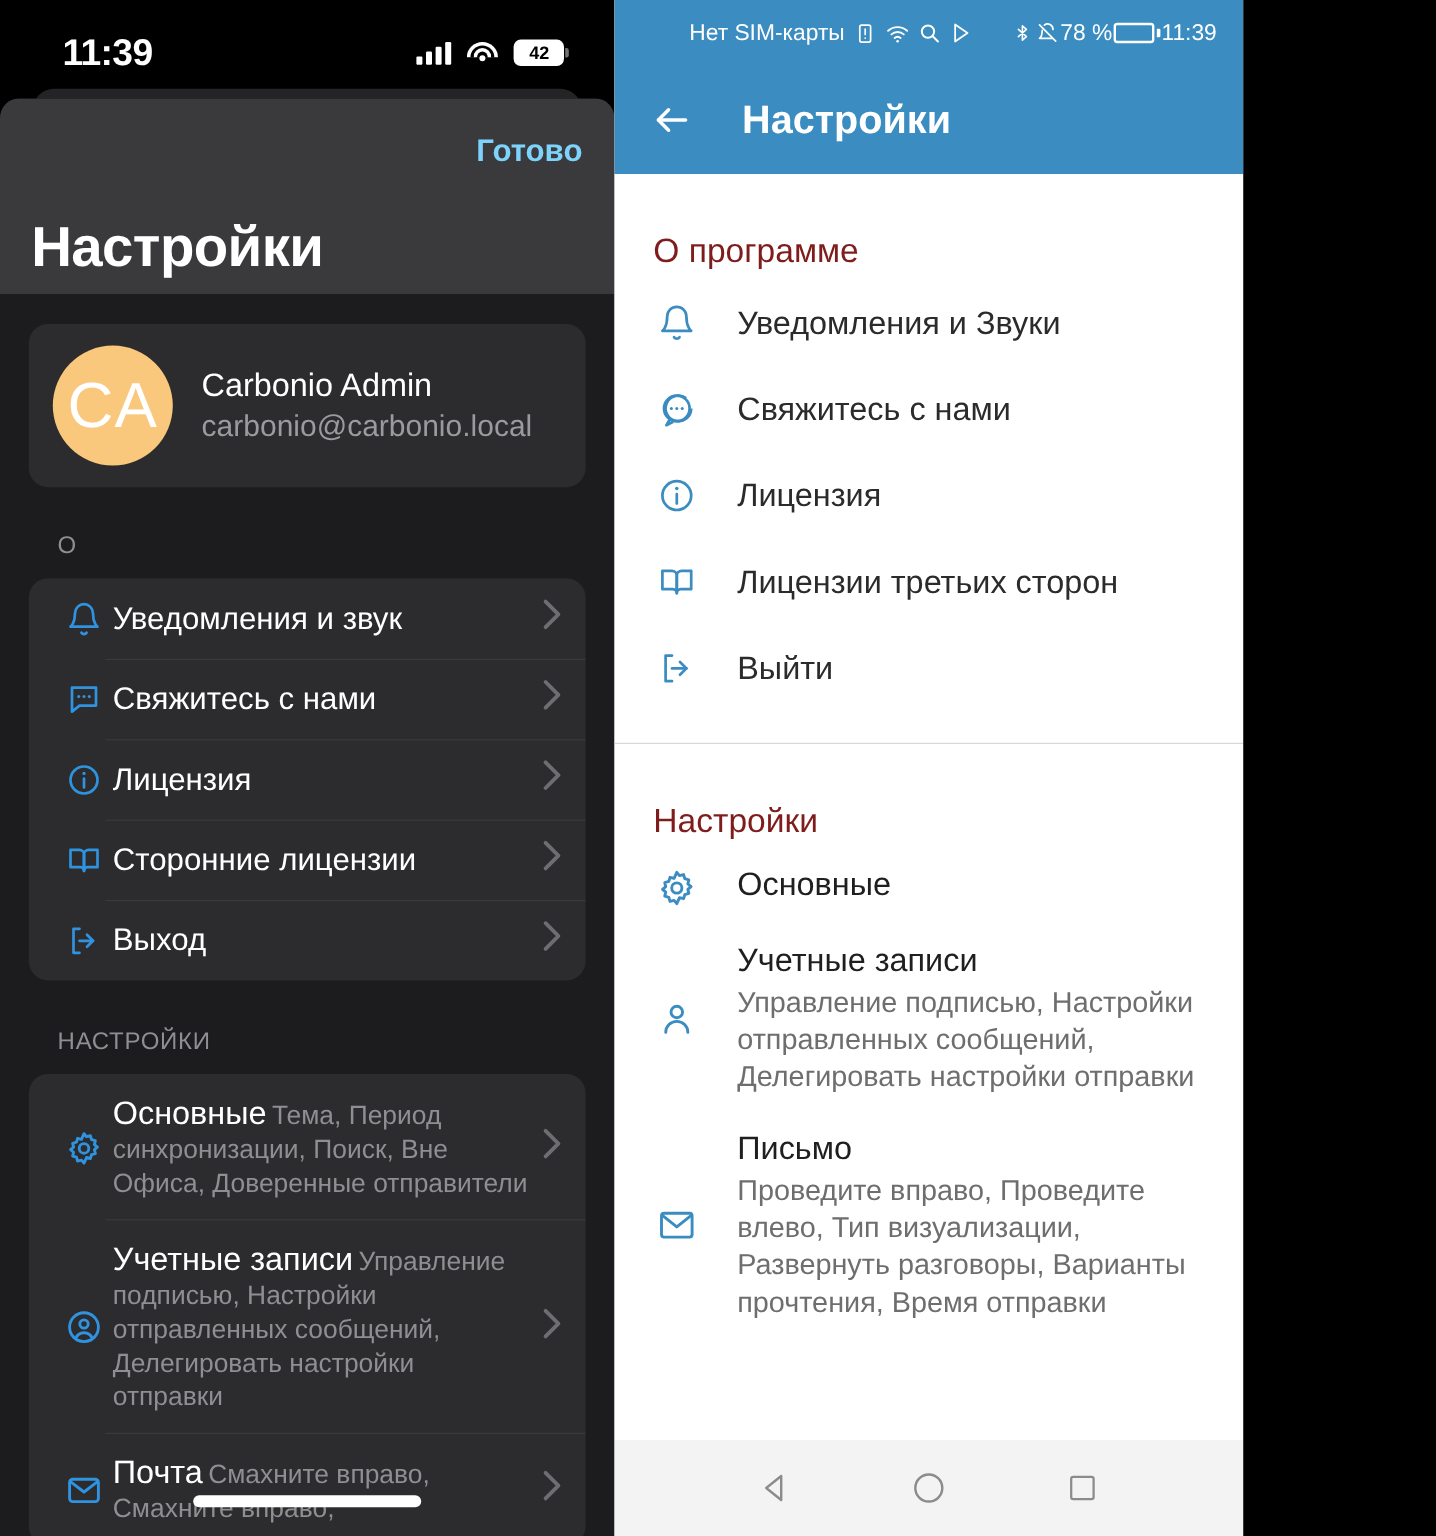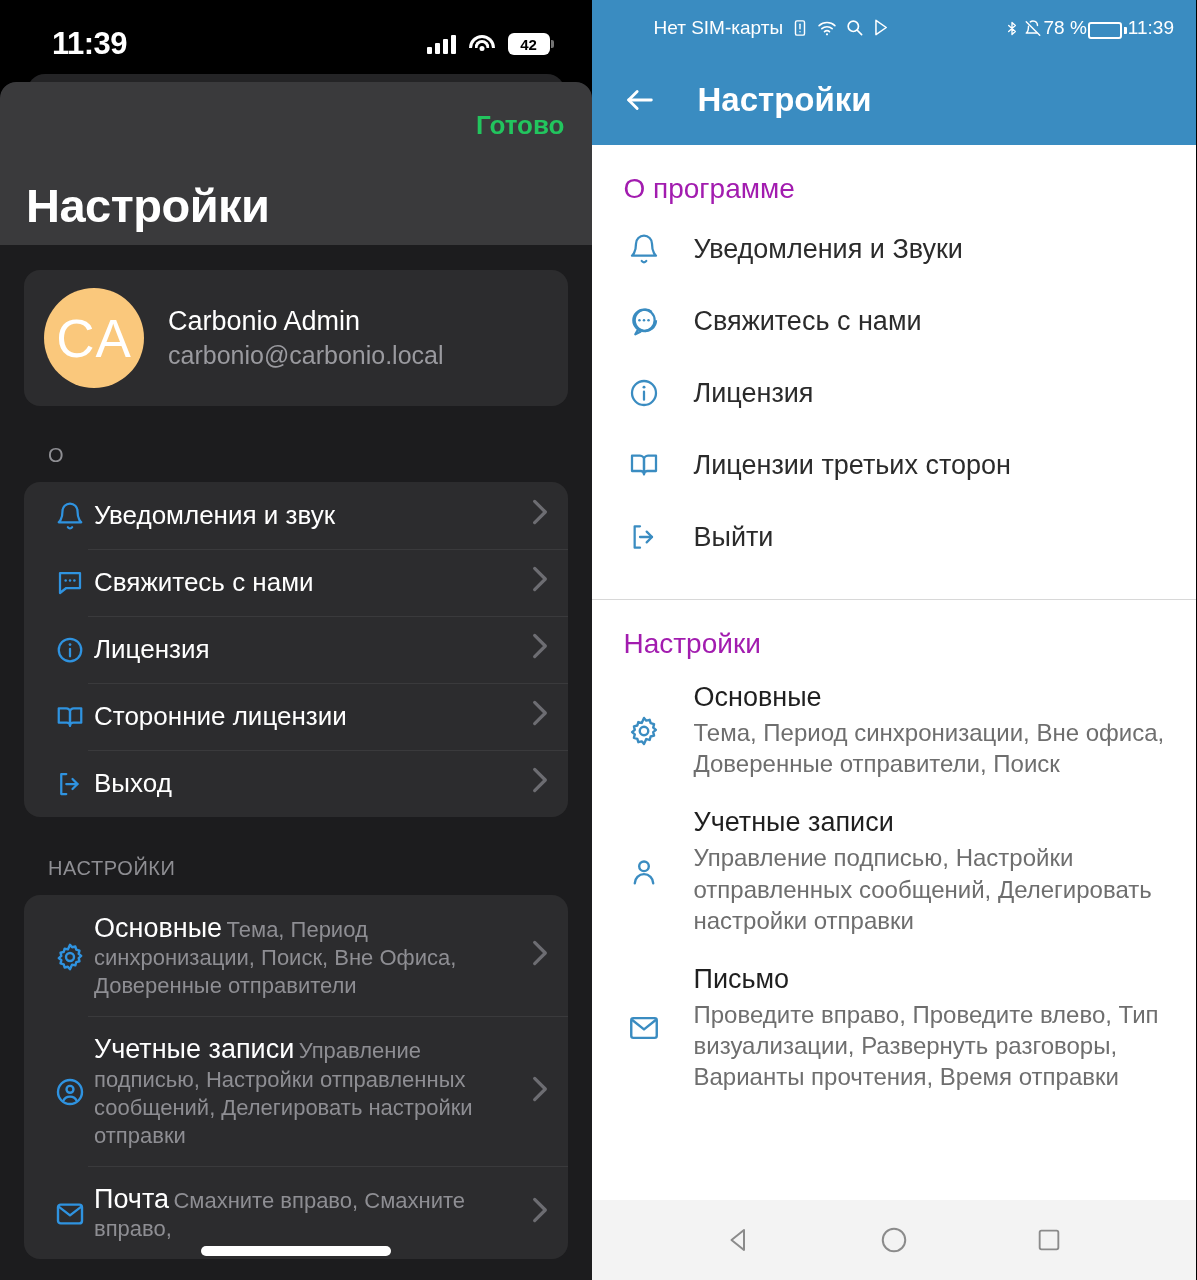--- a/index.html
+++ b/index.html
@@ -2,21 +2,21 @@
 <html><head>
 <meta charset="utf-8">
 <style>
   * { box-sizing: border-box; margin:0; padding:0; }
   html,body { width:1197px; height:1280px; }
   body {
     font-family: "Liberation Sans", "DejaVu Sans", sans-serif;
     background:#000;
     overflow:hidden;
   }
-  .screens { display:flex; width:1196px; height:1280px; }
+  .screens { display:flex; width:1036px; height:1280px; }
 
   
   .ios {
     width:592px; height:1280px;
     background:#000;
     position:relative;
     overflow:hidden;
   }
   .ios-statusbar {
     height:88px;
@@ -52,21 +52,21 @@
     background:#1c1c1e; border-radius:16px 16px 0 0;
     overflow:hidden;
   }
   .ios-sheet-header {
     height:163px; background:#3a3a3c;
     border-radius:16px 16px 0 0;
     position:relative;
   }
   .ios-done {
     position:absolute; right:27px; top:28px;
-    color:#22c55e; font-size:26px; font-weight:600;
+    color:#7dd3fc; font-size:26px; font-weight:600;
   }
   .ios-bigtitle {
     position:absolute; left:26px; bottom:12px;
     color:#fff; font-size:47px; font-weight:bold; letter-spacing:-0.5px;
   }
   .ios-body { padding:0; }
 
   .ios-card {
     margin:25px 24px 0 24px;
     background:#2c2c2e; border-radius:16px;
@@ -123,38 +123,38 @@
     width:605px; height:1280px; background:#fff;
     position:relative; overflow:hidden;
     display:flex; flex-direction:column;
   }
   .a-statusbar {
     height:55px; background:#3a8cc1; color:#fff;
     display:flex; align-items:center; justify-content:space-between;
     padding:0 22px 0 26px; font-size:19px;
   }
   .a-sb-left { display:flex; align-items:center; gap:7px;margin-left:36px; }
-  .a-sb-right { display:flex; align-items:flex-end; gap:1px; }
+  .a-sb-right { display:flex; align-items:center; gap:1px; }
   .a-icon { width:20px; height:20px; display:inline-flex; align-items:center; justify-content:center; }
   .a-batt { display:flex; align-items:center; }
   .a-batt-body { width:34px; height:17px; border:2px solid #fff; border-radius:3px; padding:2px; }
   .a-batt-fill { height:100%; width:74%; background:#fff; border-radius:1px; }
   .a-batt-cap { width:3px; height:7px; background:#fff; margin-left:2px; border-radius:0 1px 1px 0; }
 
   .a-appbar {
     height:90px; background:#3a8cc1; color:#fff;
     display:flex; align-items:center; padding:0 0 0 28px; gap:38px;
   }
   .a-back { width:40px; height:40px; display:flex; align-items:center; justify-content:center; }
   .a-title { font-size:33px; font-weight:bold; }
 
   .a-content { flex:1; background:#fff; overflow:hidden; }
   .a-sec-head {
-    color:#a21caf; font-size:28px;
-    padding:28px 0 8px 32px;
+    color:#7f1d1d; font-size:28px;
+    padding:48px 0 8px 32px;
   }
   .a-row {
     display:flex; align-items:center;
     padding:20px 30px 20px 32px; gap:30px;
   }
   .a-row .ic { width:40px; flex:0 0 40px; display:flex; align-items:center; justify-content:center; color:#3a8cc1; }
   .a-row .lbl { color:#2b2b2b; font-size:27px; }
 
   .a-divider { height:1px; background:#d8d8d8; margin:26px 0 0 0; }
 
@@ -484,21 +484,20 @@
 
       <div class="a-row2">
         <span class="ic">
           <svg width="34" height="34" viewBox="0 0 24 24" fill="none" stroke="currentColor" stroke-width="1.7" stroke-linejoin="round">
               <path d="M12 2.8l1.6 1.9 2.4-.6.7 2.4 2.4.7-.6 2.4 1.9 1.6-1.9 1.6.6 2.4-2.4.7-.7 2.4-2.4-.6L12 21.2l-1.6-1.9-2.4.6-.7-2.4-2.4-.7.6-2.4L3.6 12.8 5.5 11.2l-.6-2.4 2.4-.7.7-2.4 2.4.6z"></path>
               <circle cx="12" cy="12" r="3"></circle>
             </svg>
         </span>
         <span class="txt">
           <div class="ttl">Основные</div>
-          <div class="sub">Тема, Период синхронизации, Вне офиса, Доверенные отправители, Поиск</div>
         </span>
       </div>
 
       <div class="a-row2">
         <span class="ic">
           <svg width="34" height="34" viewBox="0 0 24 24" fill="none" stroke="currentColor" stroke-width="1.7" stroke-linecap="round">
               <circle cx="12" cy="8" r="3.4"></circle>
               <path d="M5.5 20a6.5 6.5 0 0 1 13 0"></path>
             </svg>
         </span>

